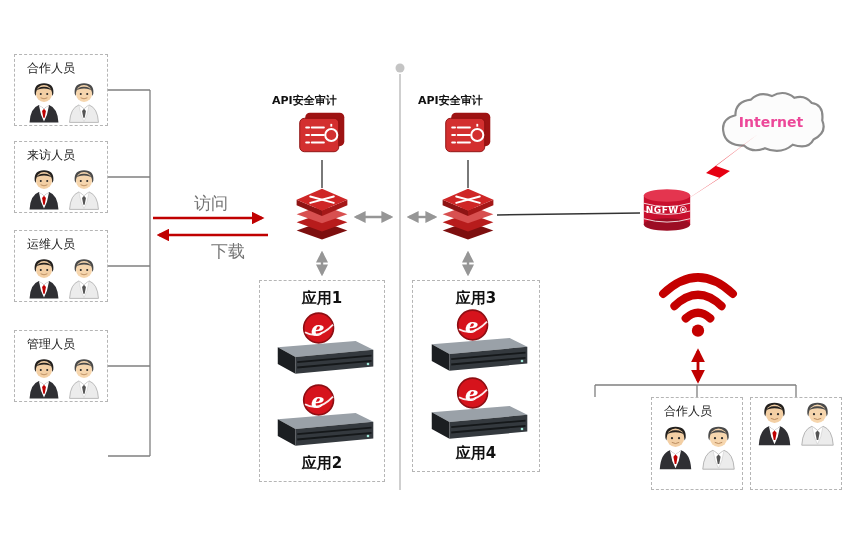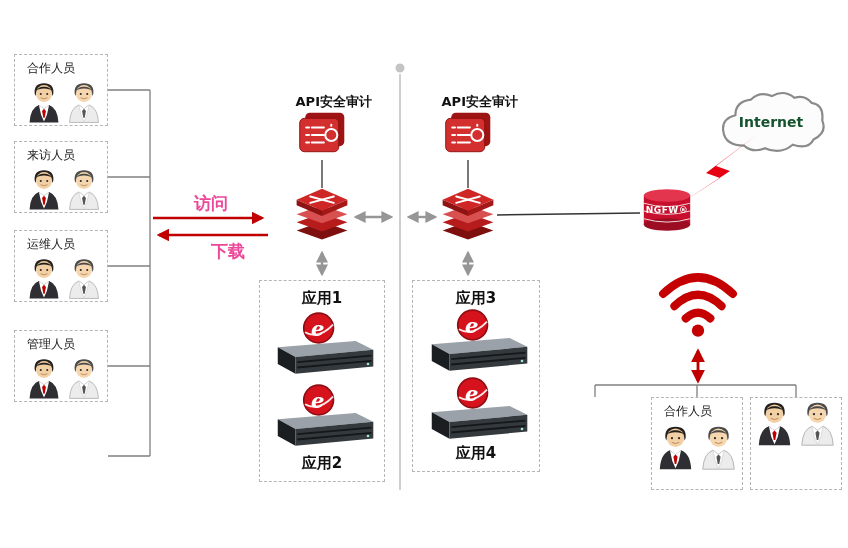--- a/index.html
+++ b/index.html
@@ -7,31 +7,31 @@
   body { font-family:"DejaVu Sans", sans-serif; }
   .canvas { position:relative; width:848px; height:548px; background:#ffffff; overflow:hidden; }
   .wires { position:absolute; left:0; top:0; z-index:1; }
   .node { position:absolute; z-index:2; }
   .group-box { position:absolute; z-index:2; border:1.5px dashed #b5b5b5; background:#fff; }
   .group-label { font-size:12px; color:#1a1a1a; padding:5px 0 2px 12px; white-space:nowrap; }
   .persons { display:flex; gap:6px; padding-left:12px; margin-top:1px; }
   .persons.centered { justify-content:center; padding-left:0; }
   .person { width:34px; height:44px; }
   .person.lg { width:37px; height:48px; }
-  .flow-label { position:absolute; z-index:3; font-weight:bold; font-size:17px; color:#ec4899; white-space:nowrap; }
-  .audit-label { position:absolute; z-index:2; font-weight:bold; font-size:13px; color:#111; width:100px; text-align:right; white-space:nowrap; }
+  .flow-label { position:absolute; z-index:3; font-weight:normal; font-size:17px; color:#737373; white-space:nowrap; }
+  .audit-label { position:absolute; z-index:2; font-weight:bold; font-size:11px; color:#111; width:100px; text-align:left; white-space:nowrap; }
   .app-box { position:absolute; z-index:2; border:1.5px dashed #b5b5b5; background:#fff;
              display:flex; flex-direction:column; align-items:center; justify-content:space-between; padding:8px 0;text-align:center; }
   .app-label { font-weight:700; font-size:15px; color:#111; }
   .server-unit { position:relative; width:112px; height:68px; }
   .server-svg { position:absolute; left:1px; bottom:0; width:110px; height:46px; }
   .e-badge { position:absolute; left:50%; top:0; transform:translateX(-60%); width:34px; height:34px; z-index:2; }
   .cloud-wrap { position:absolute; z-index:2; }
   .cloud-svg { width:118px; height:66px; }
-  .cloud-text { position:absolute; left:0; top:24px; width:118px; text-align:center; font-weight:bold; font-size:14px; color:#14532d; }
+  .cloud-text { position:absolute; left:0; top:24px; width:118px; text-align:center; font-weight:bold; font-size:14px; color:#ec4899; }
   .ngfw-wrap { position:absolute; z-index:2; width:58px; height:48px; }
   .ngfw-svg { width:58px; height:48px; }
   .ngfw-text { position:absolute; left:0; top:19px; width:58px; text-align:center; font-weight:bold; font-size:9px; color:#fff; letter-spacing:0.5px; }
 </style>
 </head>
 <body>
 
 <div class="canvas">
 
   <svg style="position:absolute;width:0;height:0" aria-hidden="true">

